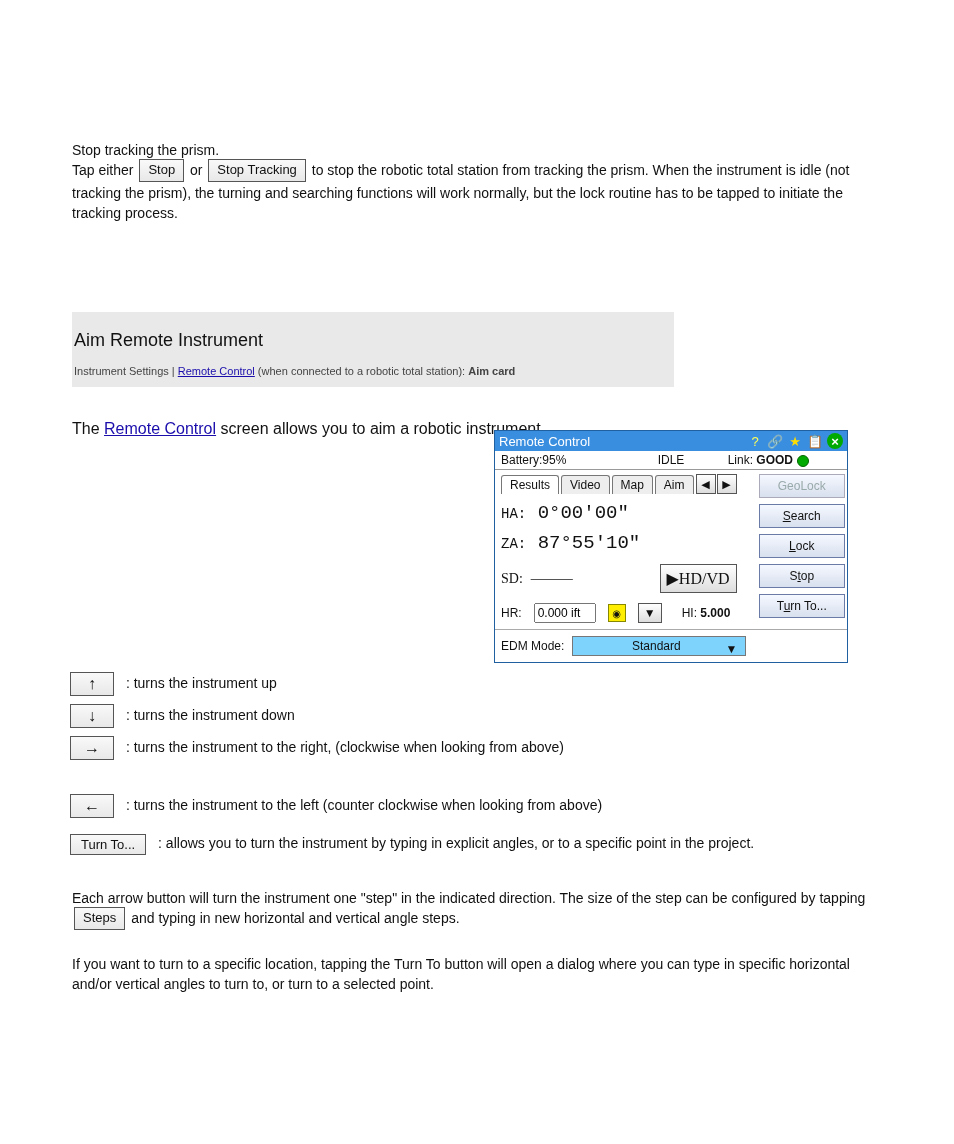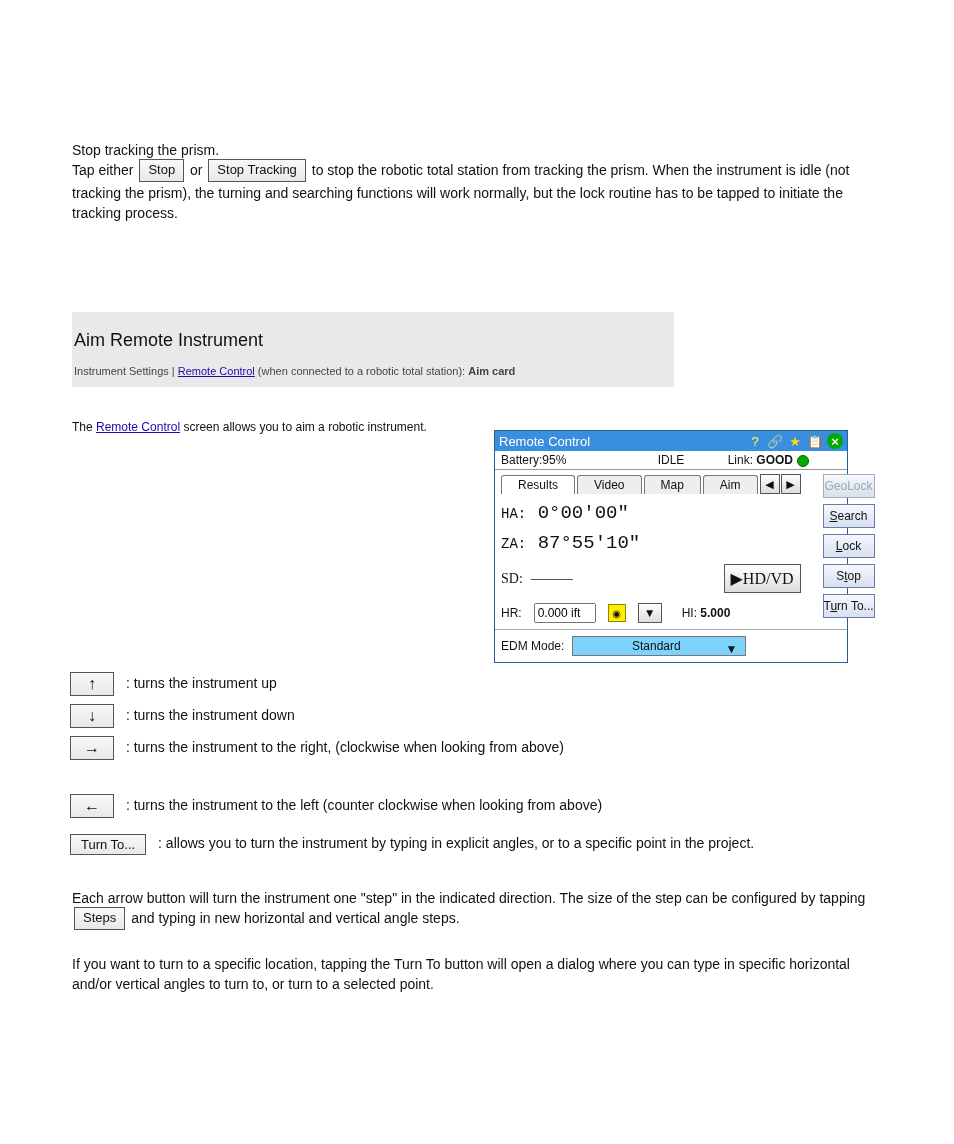--- a/index.html
+++ b/index.html
@@ -14,42 +14,42 @@
 
 .btn-inline{display:inline-block;border:1px solid #555;background:#f4f4f4 linear-gradient(#f9f9f9,#e8e8e8);padding:1px 8px;font-size:13px;margin:0 2px;position:relative;top:-1px}
 
 
 .heading-box{position:absolute;left:72px;top:312px;width:590px;background:#e9e9e9;padding:18px 10px 10px 2px}
 .heading-box h2{margin:0 0 14px 0;font-weight:normal;font-size:18px}
 .heading-box .src{font-size:11px;color:#444}
 .heading-box .src a{color:#1a0dab}
 
 
-.intro{position:absolute;left:72px;top:420px;font-size:12px}
+.intro{position:absolute;left:72px;top:420px;font-size:16px}
 
 
 .key-line{position:absolute;left:70px;font-size:14px}
 .key-square{display:inline-block;width:42px;height:22px;border:1px solid #555;background:#f4f4f4 linear-gradient(#f9f9f9,#e8e8e8);text-align:center;line-height:22px;font-size:16px;margin-right:8px;vertical-align:middle}
 .turn-btn{display:inline-block;border:1px solid #555;background:#f4f4f4 linear-gradient(#f9f9f9,#e8e8e8);padding:2px 10px;font-size:13px;margin-right:8px;vertical-align:middle}
 
 
 .panel{position:absolute;left:494px;top:430px;width:352px;border:1px solid #2060a0;background:#fff;font-family:Tahoma,Arial,sans-serif}
 .panel .tbar{height:20px;background:#3a8ee0;display:flex;align-items:center;padding:0 4px;color:#fff;font-size:13px}
 .panel .tbar .title{flex:1}
 .panel .tbar .tico{width:16px;height:16px;margin-left:4px;display:flex;align-items:center;justify-content:center;font-size:13px}
 .panel .statusbar{display:flex;align-items:center;font-size:12px;padding:2px 6px;border-bottom:1px solid #999}
 .panel .statusbar .s1{flex:1}
 .panel .statusbar .s2{flex:1;text-align:center;font-weight:normal}
 .panel .statusbar .s3{flex:1;text-align:left}
 .panel .statusbar .dot{display:inline-block;width:10px;height:10px;background:#0a0;border-radius:50%;border:1px solid #060;margin-left:4px;vertical-align:middle}
 .panel .main{display:flex}
 .panel .left{flex:1;padding:4px 6px 6px 6px}
 .panel .right{width:90px;padding:4px 4px 4px 16px}
 .panel .tabs{display:flex;align-items:flex-end;gap:2px;margin-bottom:4px}
-.panel .tab{border:1px solid #777;border-bottom:none;background:#eee;padding:2px 16px;font-size:12px;border-radius:3px 3px 0 0}
+.panel .tab{border:1px solid #777;border-bottom:none;background:#eee;padding:2px 8px;font-size:12px;border-radius:3px 3px 0 0}
 .panel .tab.active{background:#fff;font-weight:normal}
 .panel .tabnav{display:flex;gap:1px;margin-left:auto}
 .panel .tabnav .sq{width:18px;height:18px;border:1px solid #555;background:#eee linear-gradient(#fff,#ddd);font-size:11px;display:flex;align-items:center;justify-content:center}
 .panel .readout{font-family:"Courier New",monospace;font-size:19px;margin:8px 0 4px 0}
 .panel .readout .lbl{font-size:14px}
 .panel .sdline{font-family:Liberation Serif, serif;font-size:14px;display:flex;align-items:center;gap:8px;margin-top:10px}
 .panel .sdline .hdvd{margin-left:auto;border:1px solid #555;background:#eee linear-gradient(#fff,#ddd);font-size:16px;padding:4px 6px}
 .panel .hrline{display:flex;align-items:center;gap:12px;font-size:12px;margin-top:10px}
 .panel .hrline input{width:54px;font-size:12px;padding:1px 2px}
 .panel .hrline .gicon{width:16px;height:16px;background:#fe0;border:1px solid #880;display:flex;align-items:center;justify-content:center;font-size:10px}

